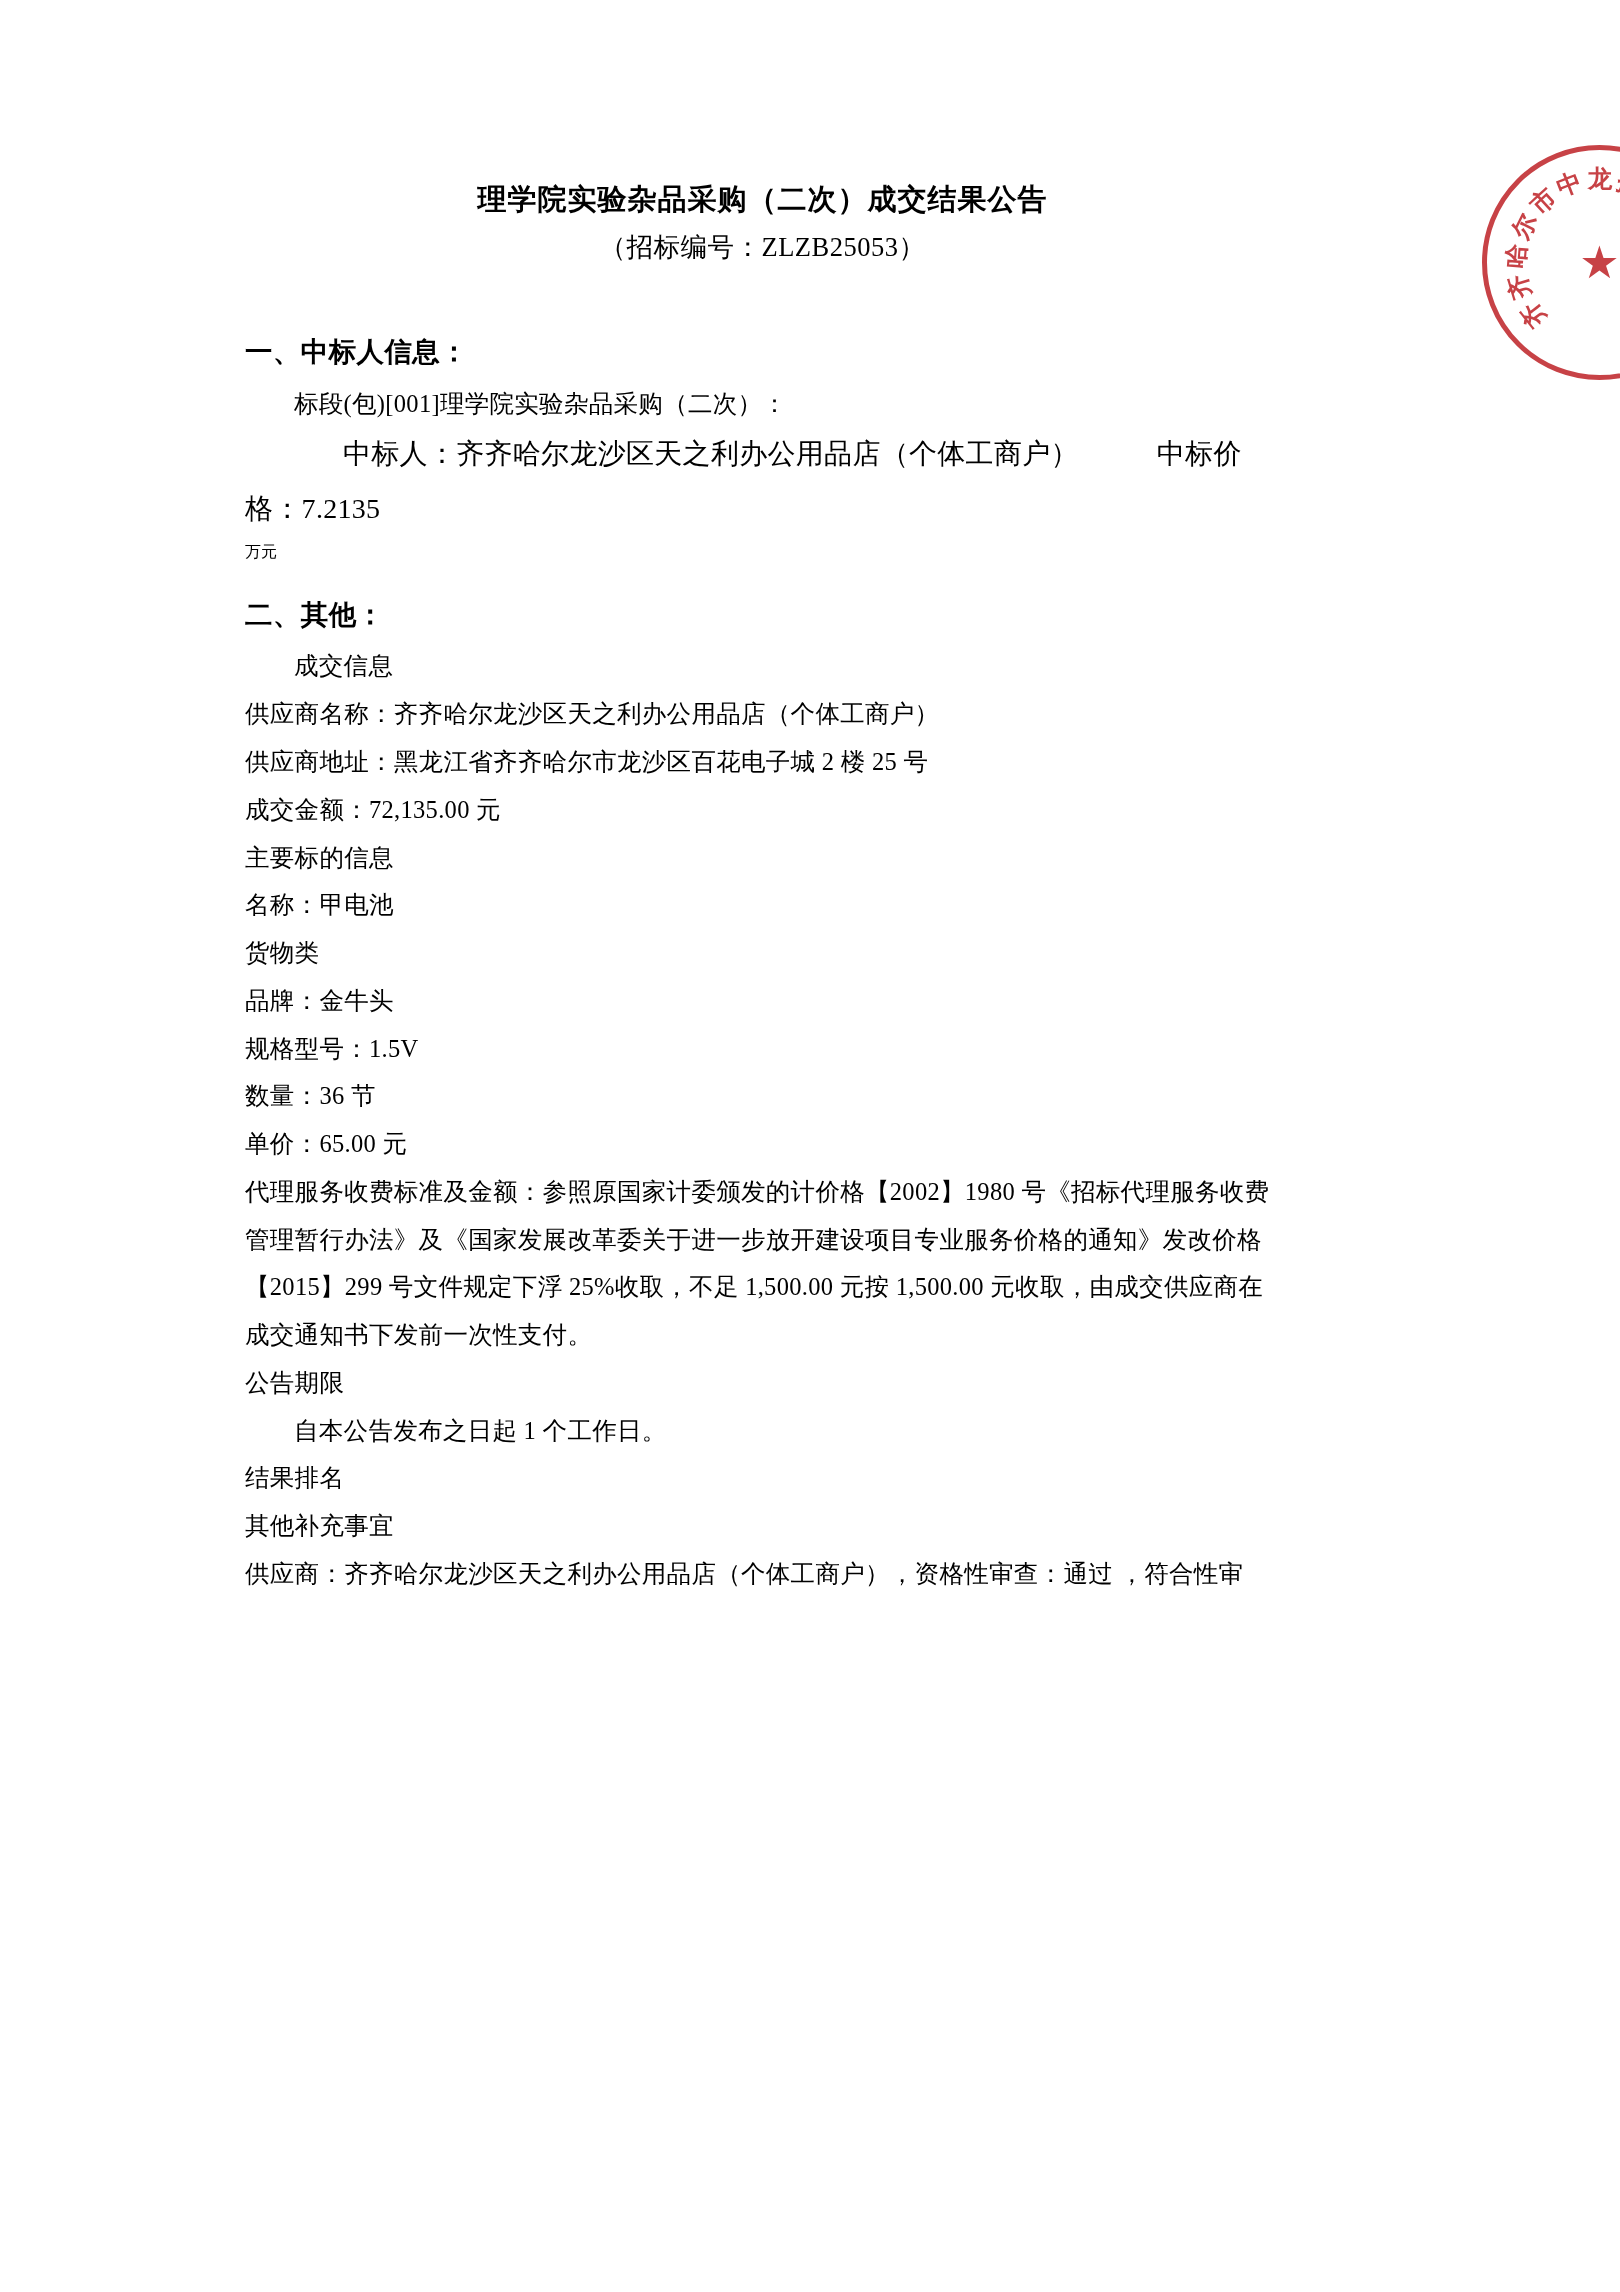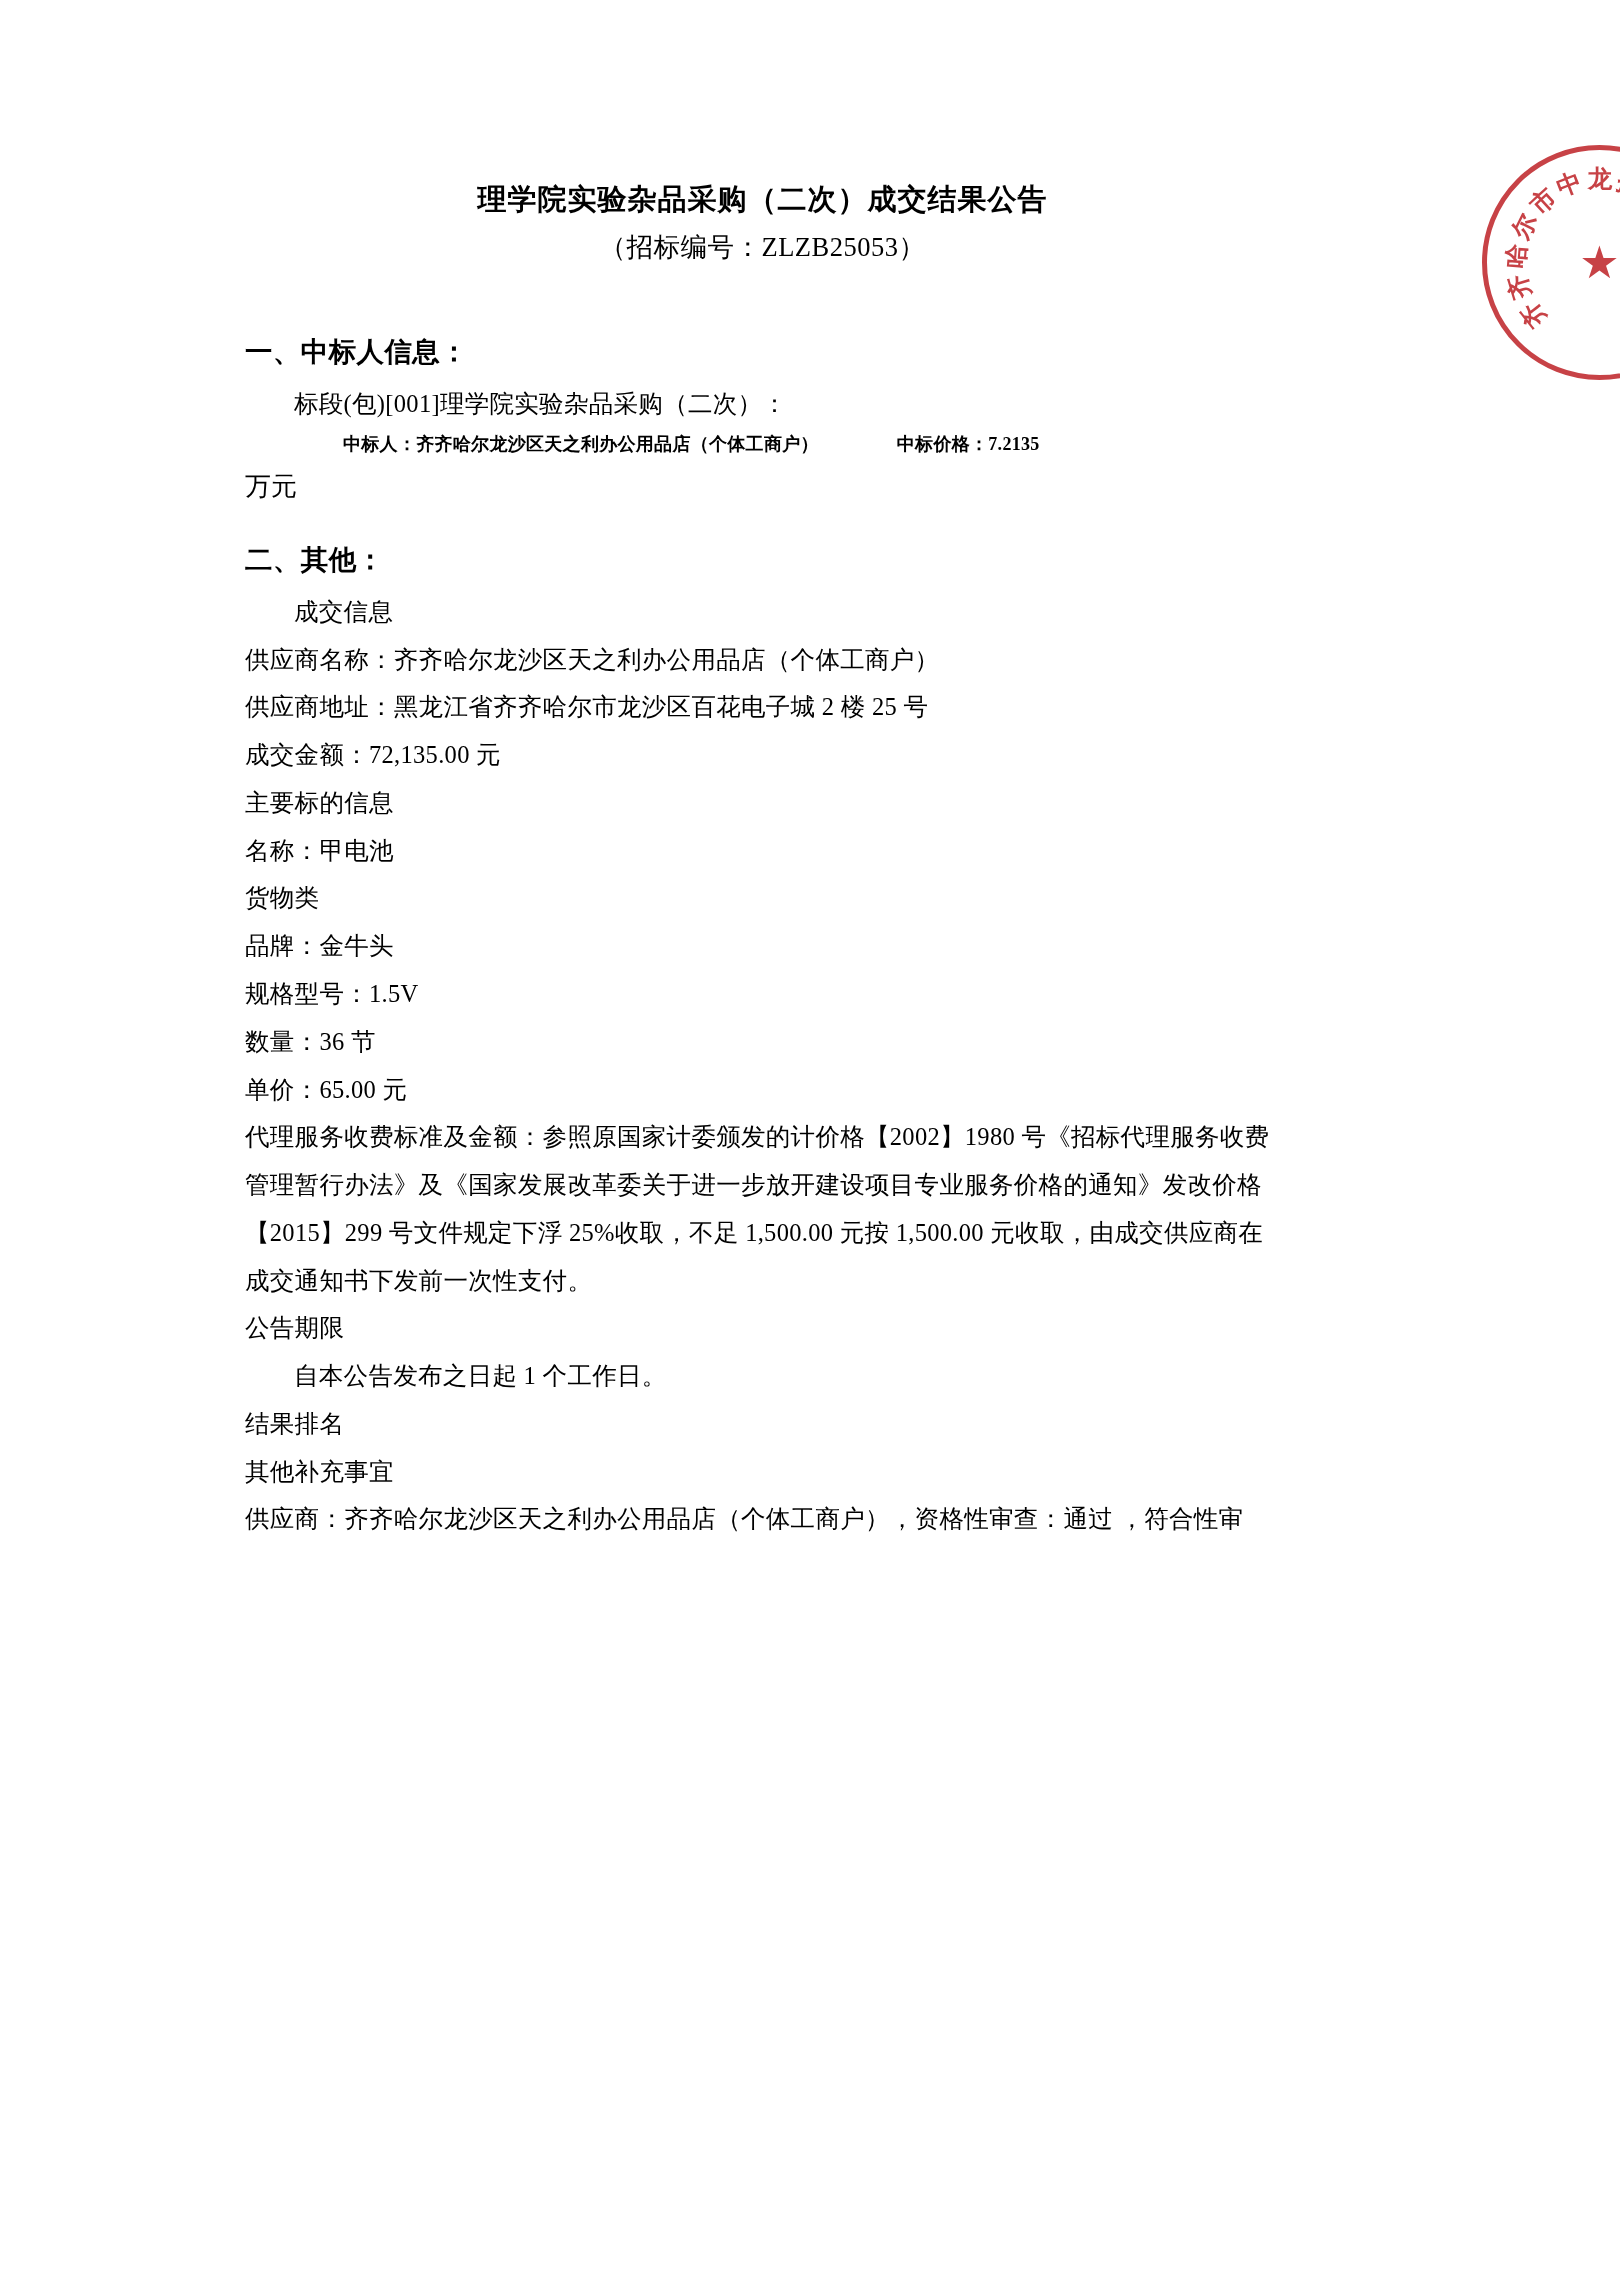--- a/index.html
+++ b/index.html
@@ -51,31 +51,30 @@
     line-height: 1.95;
     letter-spacing: 0.3px;
   }
   .indent-1 {
     text-indent: 49px;
   }
   .indent-2 {
     text-indent: 98px;
   }
   .bidder-line {
-    font-size: 18px;
+    font-size: 28px;
     line-height: 1.95;
     letter-spacing: 0.3px;
-    font-weight: bold;
   }
   .bidder-line .gap {
     display: inline-block;
     width: 78px;
   }
   .wan {
-    font-size: 26px;
+    font-size: 16px;
     line-height: 1.95;
   }
   .info-list .para {
     margin: 0;
   }
   .seal {
     position: absolute;
     top: 145px;
     left: 1482px;
     width: 225px;

